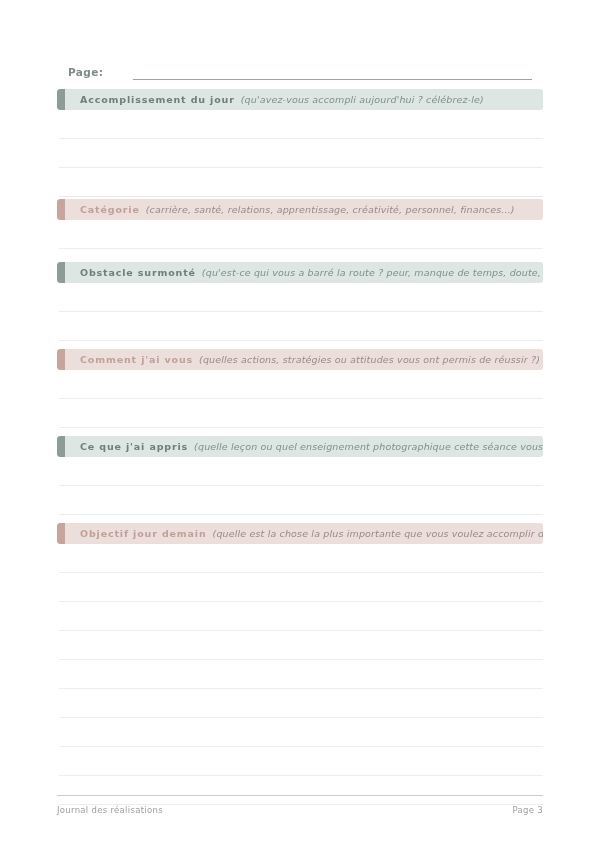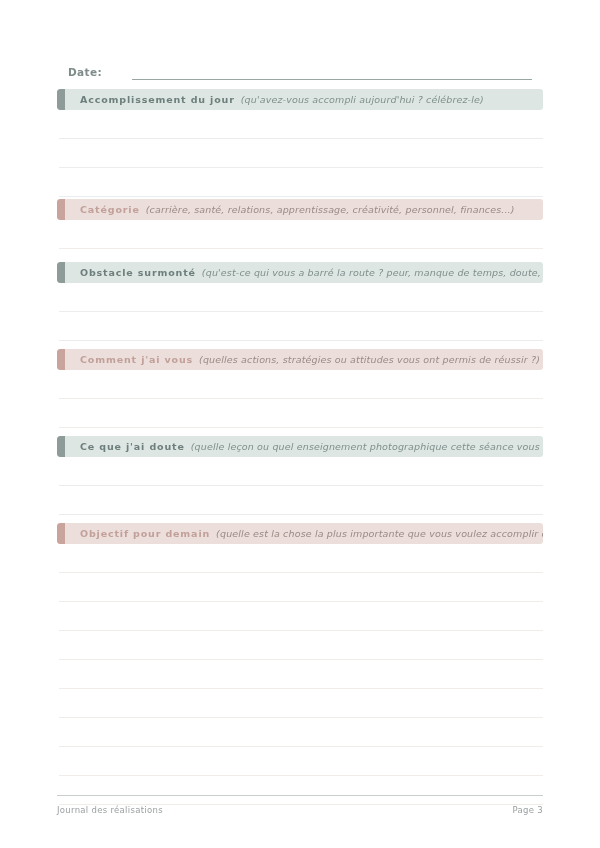--- a/index.html
+++ b/index.html
@@ -135,21 +135,21 @@
     letter-spacing: 0.3px;
     gap: 8px;
   }
 </style>
 </head>
 <body>
 
 <div class="page">
 
   <div class="date-row">
-    <span class="date-label">Date:</span>
+    <span class="date-label">Page:</span>
     <span class="date-line"></span>
   </div>
 
   <div id="sections-host">
       <div class="section sec-green" style="top: 89px;">
         <div class="band">
           <span class="tab"></span>
           <div class="band-text"><span class="title">Accomplissement du jour</span><span class="hint">(qu'avez-vous accompli aujourd'hui ? célébrez-le)</span></div>
         </div>
         <div class="lines">
@@ -183,31 +183,31 @@
           <div class="band-text"><span class="title">Comment j'ai vous</span><span class="hint">(quelles actions, stratégies ou attitudes vous ont permis de réussir ?)</span></div>
         </div>
         <div class="lines">
           <div class="wline"></div>
           <div class="wline"></div>
         </div>
       </div>
       <div class="section sec-green" style="top: 436px;">
         <div class="band">
           <span class="tab"></span>
-          <div class="band-text"><span class="title">Ce que j'ai doute</span><span class="hint">(quelle leçon ou quel enseignement photographique cette séance vous a-t-elle apporté...</span></div>
+          <div class="band-text"><span class="title">Ce que j'ai appris</span><span class="hint">(quelle leçon ou quel enseignement photographique cette séance vous a-t-elle apporté...</span></div>
         </div>
         <div class="lines">
           <div class="wline"></div>
           <div class="wline"></div>
         </div>
       </div>
       <div class="section sec-rose" style="top: 523px;">
         <div class="band">
           <span class="tab"></span>
-          <div class="band-text"><span class="title">Objectif pour demain</span><span class="hint">(quelle est la chose la plus importante que vous voulez accomplir demain ?)</span></div>
+          <div class="band-text"><span class="title">Objectif jour demain</span><span class="hint">(quelle est la chose la plus importante que vous voulez accomplir demain ?)</span></div>
         </div>
         <div class="lines">
           <div class="wline"></div>
           <div class="wline"></div>
           <div class="wline"></div>
           <div class="wline"></div>
           <div class="wline"></div>
           <div class="wline"></div>
           <div class="wline"></div>
           <div class="wline"></div>

